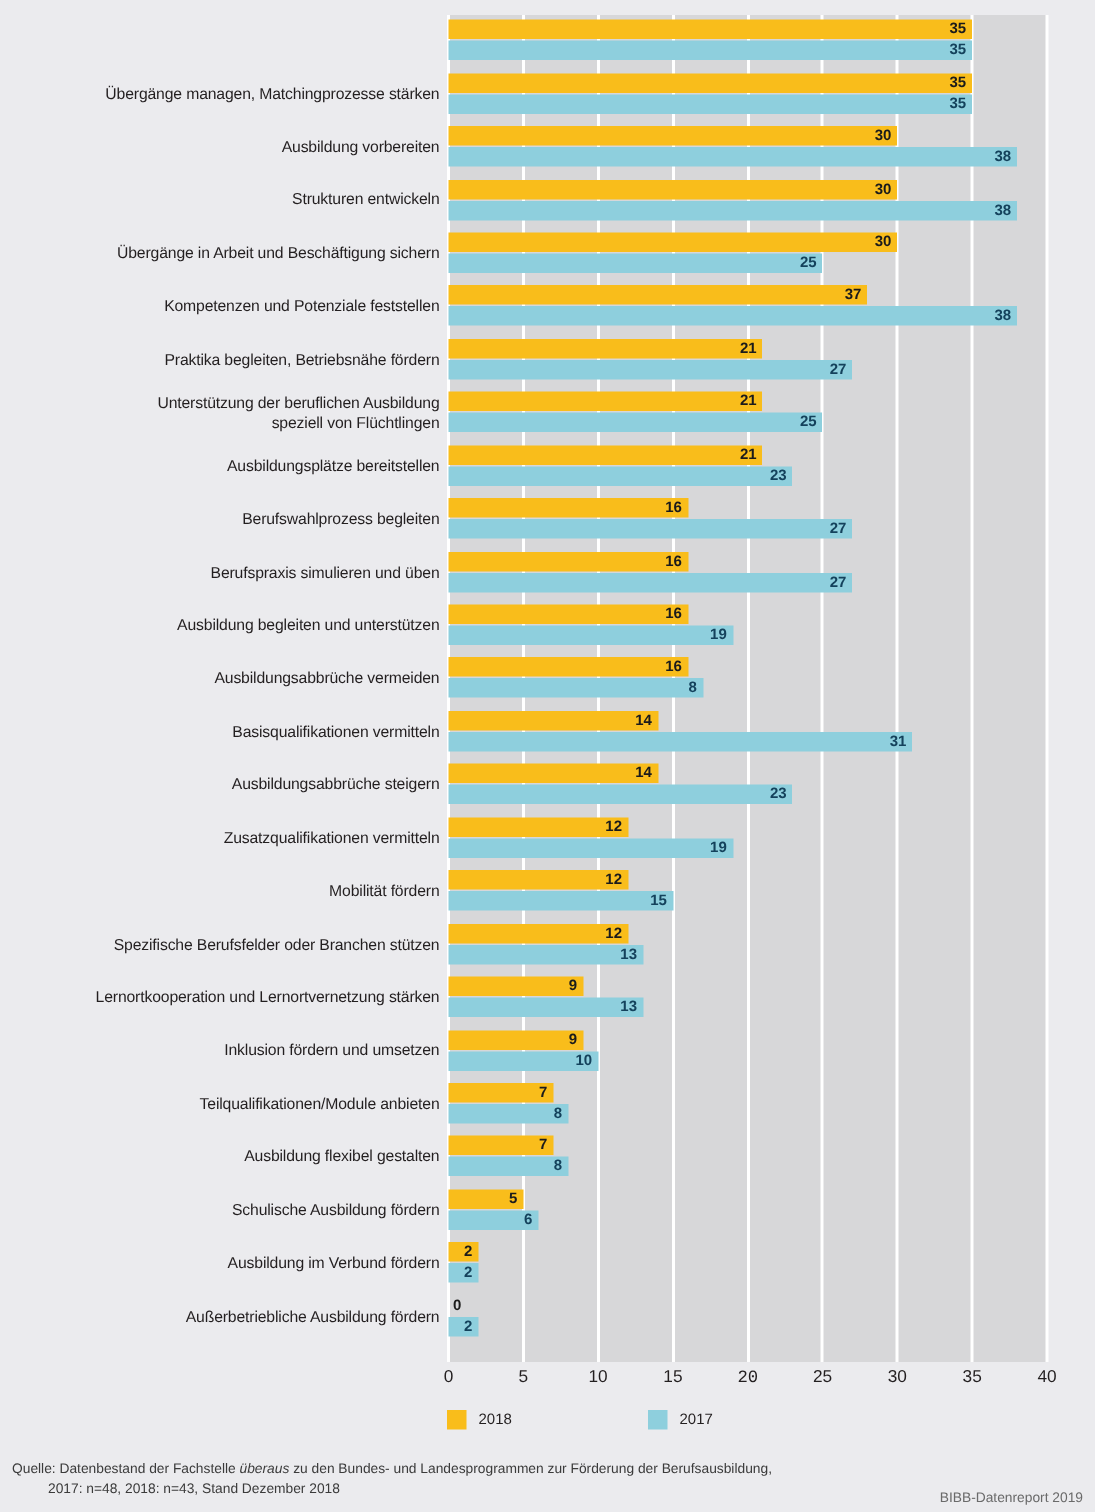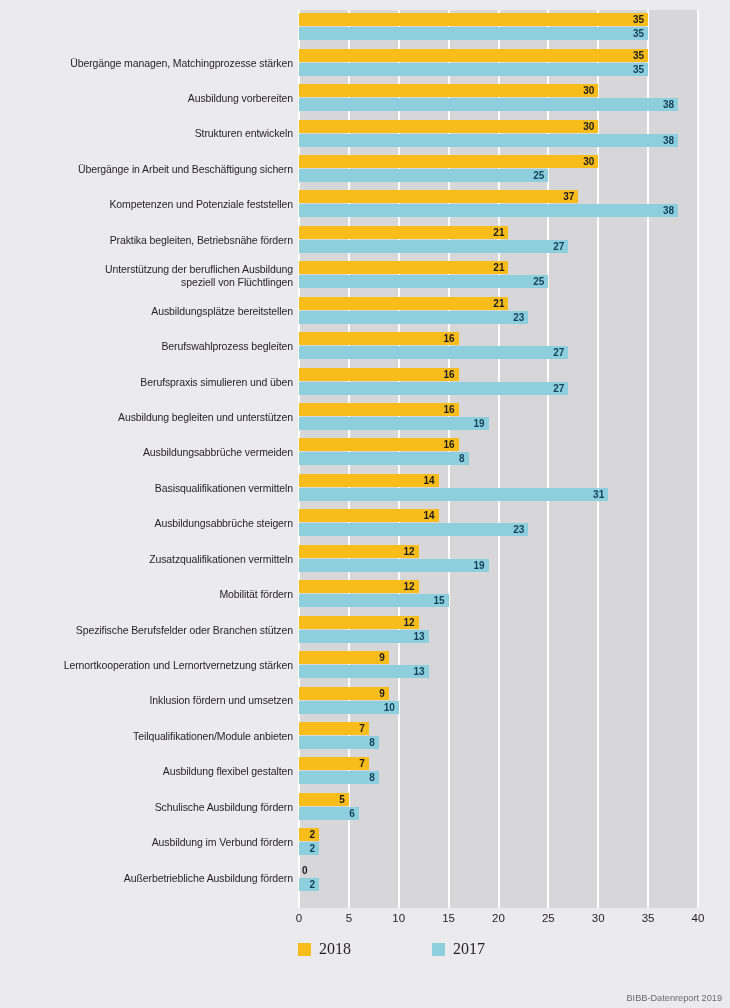--- a/index.html
+++ b/index.html
@@ -125,23 +125,22 @@
     top: 0;
     display: flex;
     align-items: center;
     gap: 8px;
   }
   .legend-swatch {
     width: 13px; height: 13px;
     display: inline-block;
   }
   .legend-text {
-    font-size: 16px;
+    font-size: 10px;
     color: #231f20;
-    font-family: Liberation Serif, serif;
   }
 
   
   .source {
     position: absolute;
     left: 8px;
     top: 973px;
     width: 560px;
     font-size: 9.2px;
     color: #3b3b3b;
@@ -403,34 +402,38 @@
           <div class="bar-val c" style="left: 15.95px; transform: translateX(-100%);">2</div>
         </div>
       </div>
     </div>
 
   <div class="xaxis" id="xaxis">
       <span class="xtick" style="left: 0px;">0</span>
       <span class="xtick" style="left: 49.875px;">5</span>
       <span class="xtick" style="left: 99.75px;">10</span>
       <span class="xtick" style="left: 149.625px;">15</span>
-      <span class="xtick" style="left: 199.5px;">20</span>
+      <span class="xtick" style="left: 199.5px; font-family: Liberation Mono, monospace;">20</span>
       <span class="xtick" style="left: 249.375px;">25</span>
       <span class="xtick" style="left: 299.25px;">30</span>
       <span class="xtick" style="left: 349.125px;">35</span>
       <span class="xtick" style="left: 399px;">40</span>
     </div>
 
   <div class="legend" id="legend">
       <div class="legend-item" style="left: 298px;">
         <span class="legend-swatch" style="background: rgb(249, 189, 27);"></span>
         <span class="legend-text">2018</span>
       </div>
       <div class="legend-item" style="left: 432px;">
         <span class="legend-swatch" style="background: rgb(142, 207, 221);"></span>
         <span class="legend-text">2017</span>
       </div>
     </div>
 
+  <div class="source">
+    <span><span id="src-pre">Quelle: Datenbestand der Fachstelle </span><em id="src-em">überaus</em><span id="src-suf"> zu den Bundes- und Landesprogrammen zur Förderung der Berufsausbildung,</span></span>
+    <span class="ind" id="src-l2">2017: n=48, 2018: n=43, Stand Dezember 2018</span>
+  </div>
 
   <div class="report-tag">BIBB-Datenreport 2019</div>
 
 </div>
 
 </body></html>

